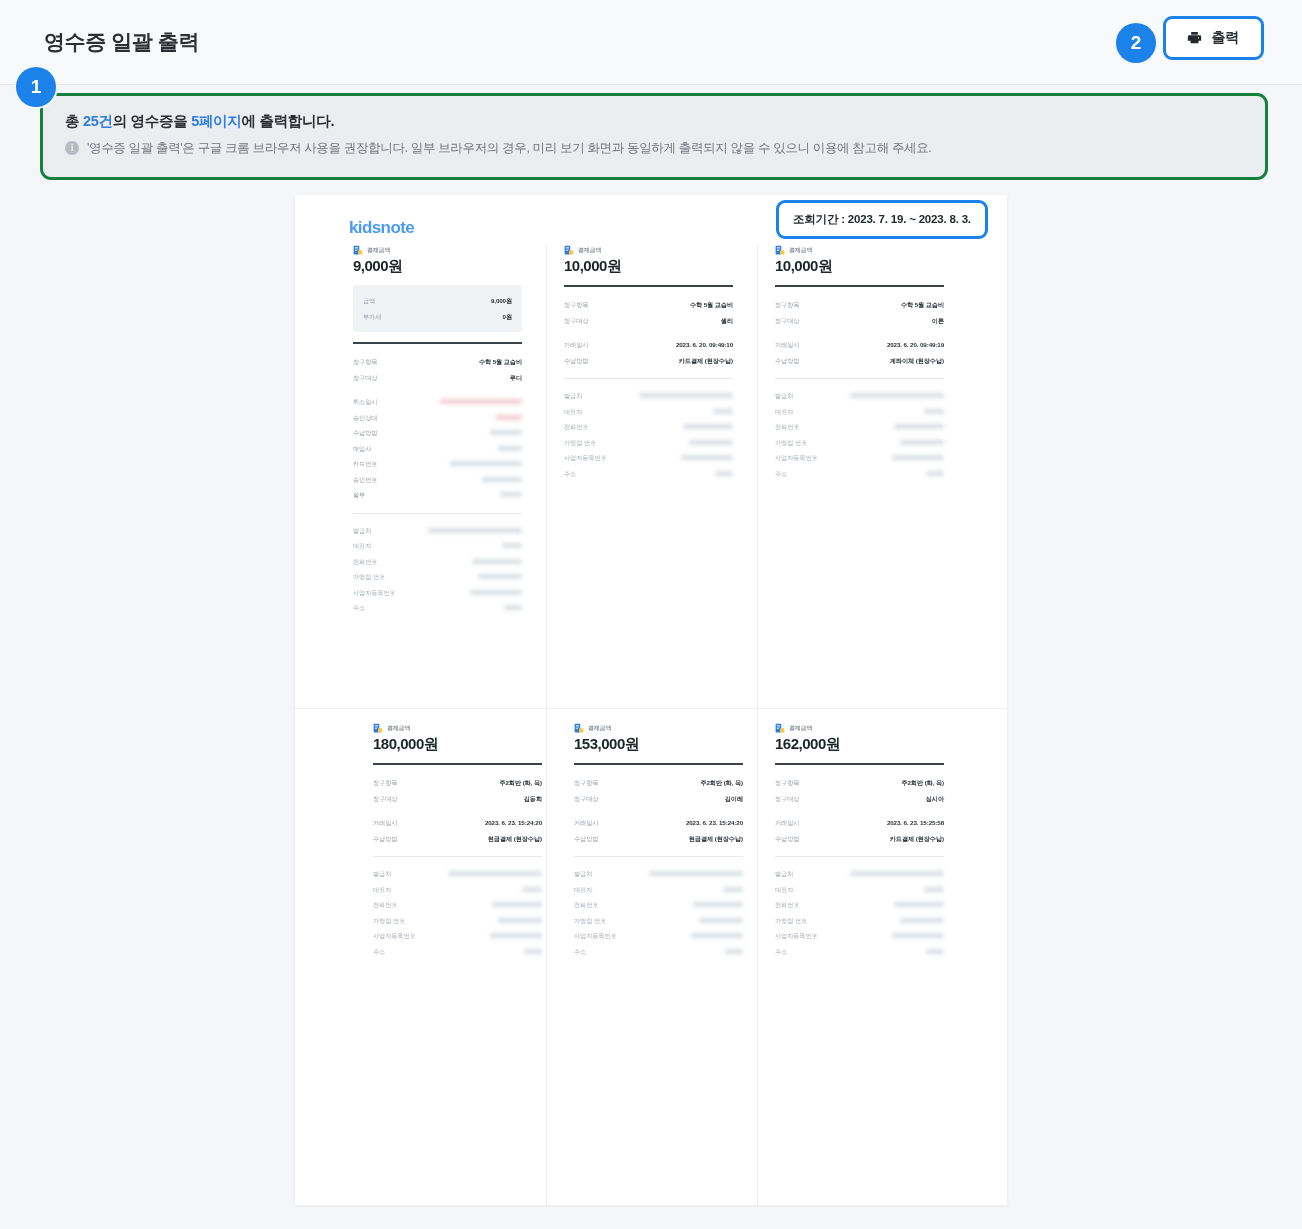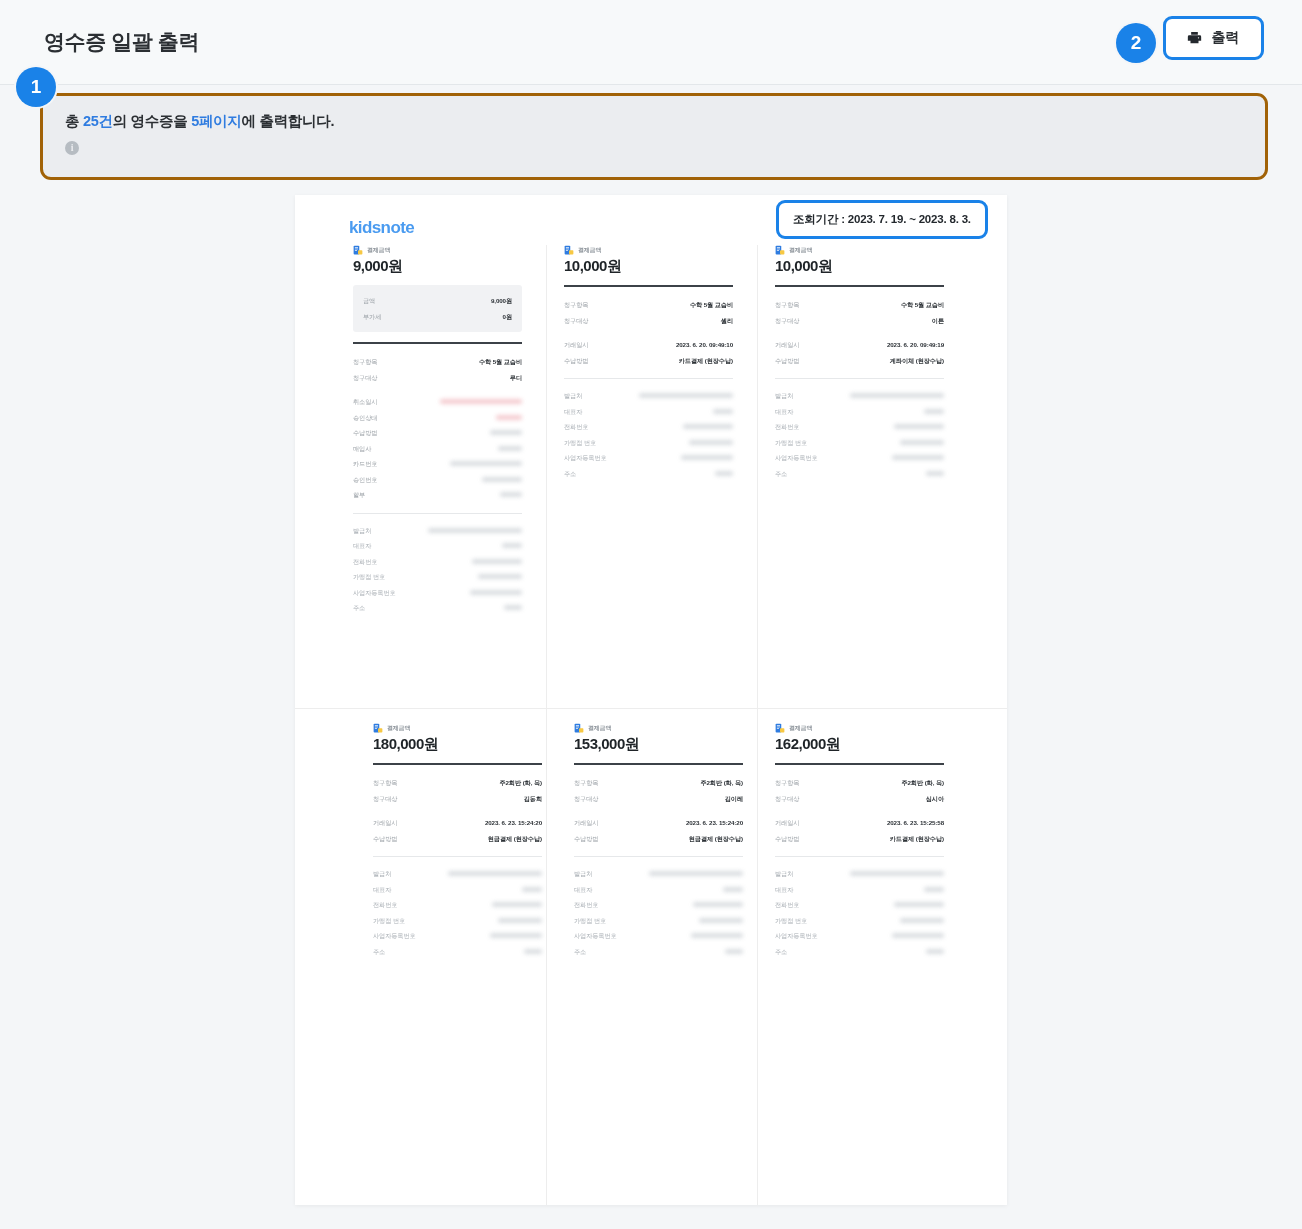--- a/index.html
+++ b/index.html
@@ -86,21 +86,21 @@
   .badge-1 { left: 16px; top: 67px; }
 
   
   .notice {
     position: absolute;
     left: 40px;
     top: 93px;
     width: 1228px;
     height: 87px;
     background: #ebedf0;
-    border: 3px solid #a16207;
+    border: 3px solid #15803d;
     border-radius: 11px;
     box-sizing: border-box;
     padding: 16px 22px 0 22px;
   }
   .notice-line1 {
     font-size: 14.5px;
     font-weight: bold;
     color: #2b2f33;
     letter-spacing: -0.3px;
     margin-bottom: 9px;
@@ -283,20 +283,21 @@
     </div>
     <div class="badge badge-2">2</div>
   </div>
 
   <div class="notice">
     <div class="notice-line1">
       <span>총 </span><span class="hl">25건</span><span>의 영수증을 </span><span class="hl">5페이지</span><span>에 출력합니다.</span>
     </div>
     <div class="notice-line2">
       <span class="info-dot">i</span>
+      <span>'영수증 일괄 출력'은 구글 크롬 브라우저 사용을 권장합니다. 일부 브라우저의 경우, 미리 보기 화면과 동일하게 출력되지 않을 수 있으니 이용에 참고해 주세요.</span>
     </div>
   </div>
   <div class="badge badge-1">1</div>
 
   <div class="preview-page">
     <div class="brand">kidsnote</div>
     <div class="daterange">조회기간 : 2023. 7. 19. ~ 2023. 8. 3.</div>
 
     <div class="grid">
       <div class="grid-col-line c1"></div>

